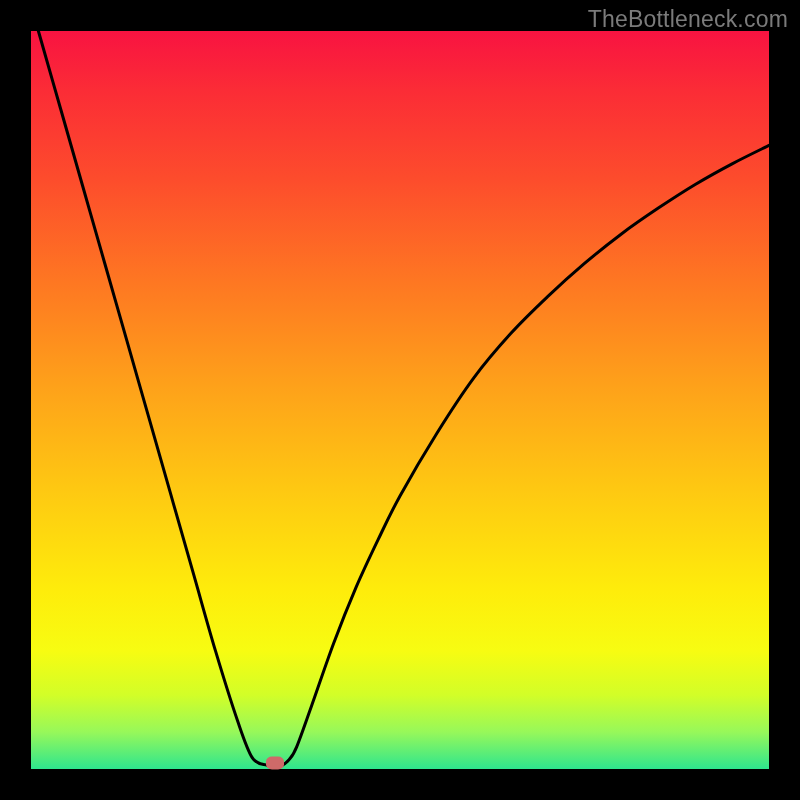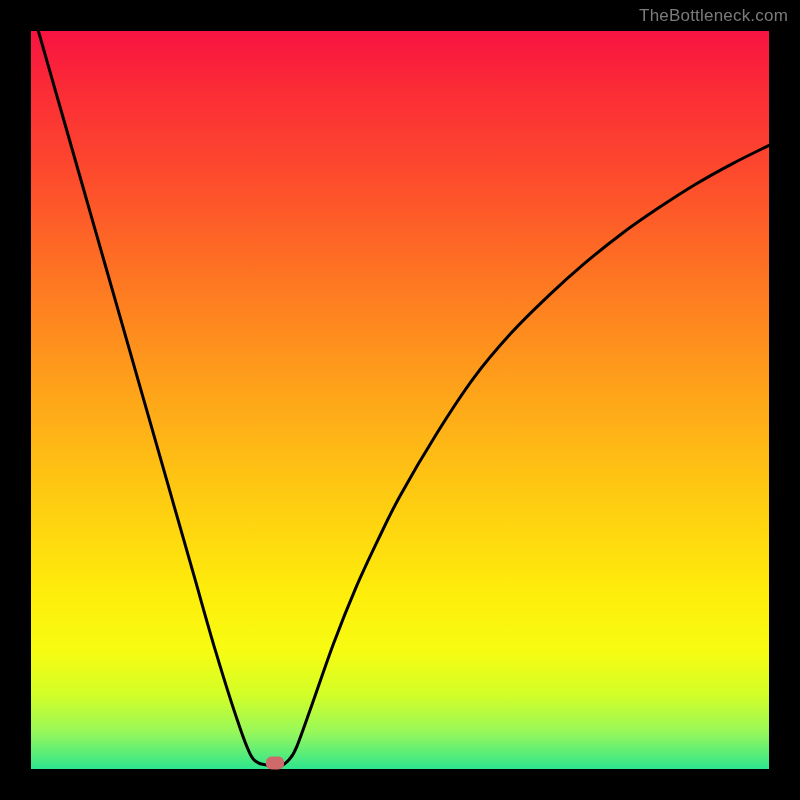--- a/index.html
+++ b/index.html
@@ -36,21 +36,21 @@
       #d2fe28 90%,
       #97f85a 95%,
       #2ee58e 100%
     );
   }
   .watermark {
     position: absolute;
     top: 6px;
     right: 12px;
     color: #7b7b7b;
-    font-size: 17px;
+    font-size: 23px;
     font-weight: 500;
     letter-spacing: 0.2px;
     text-align: left;
     user-select: none;
   }
   svg.curve {
     position: absolute;
     left: 0;
     top: 0;
     width: 738px;

